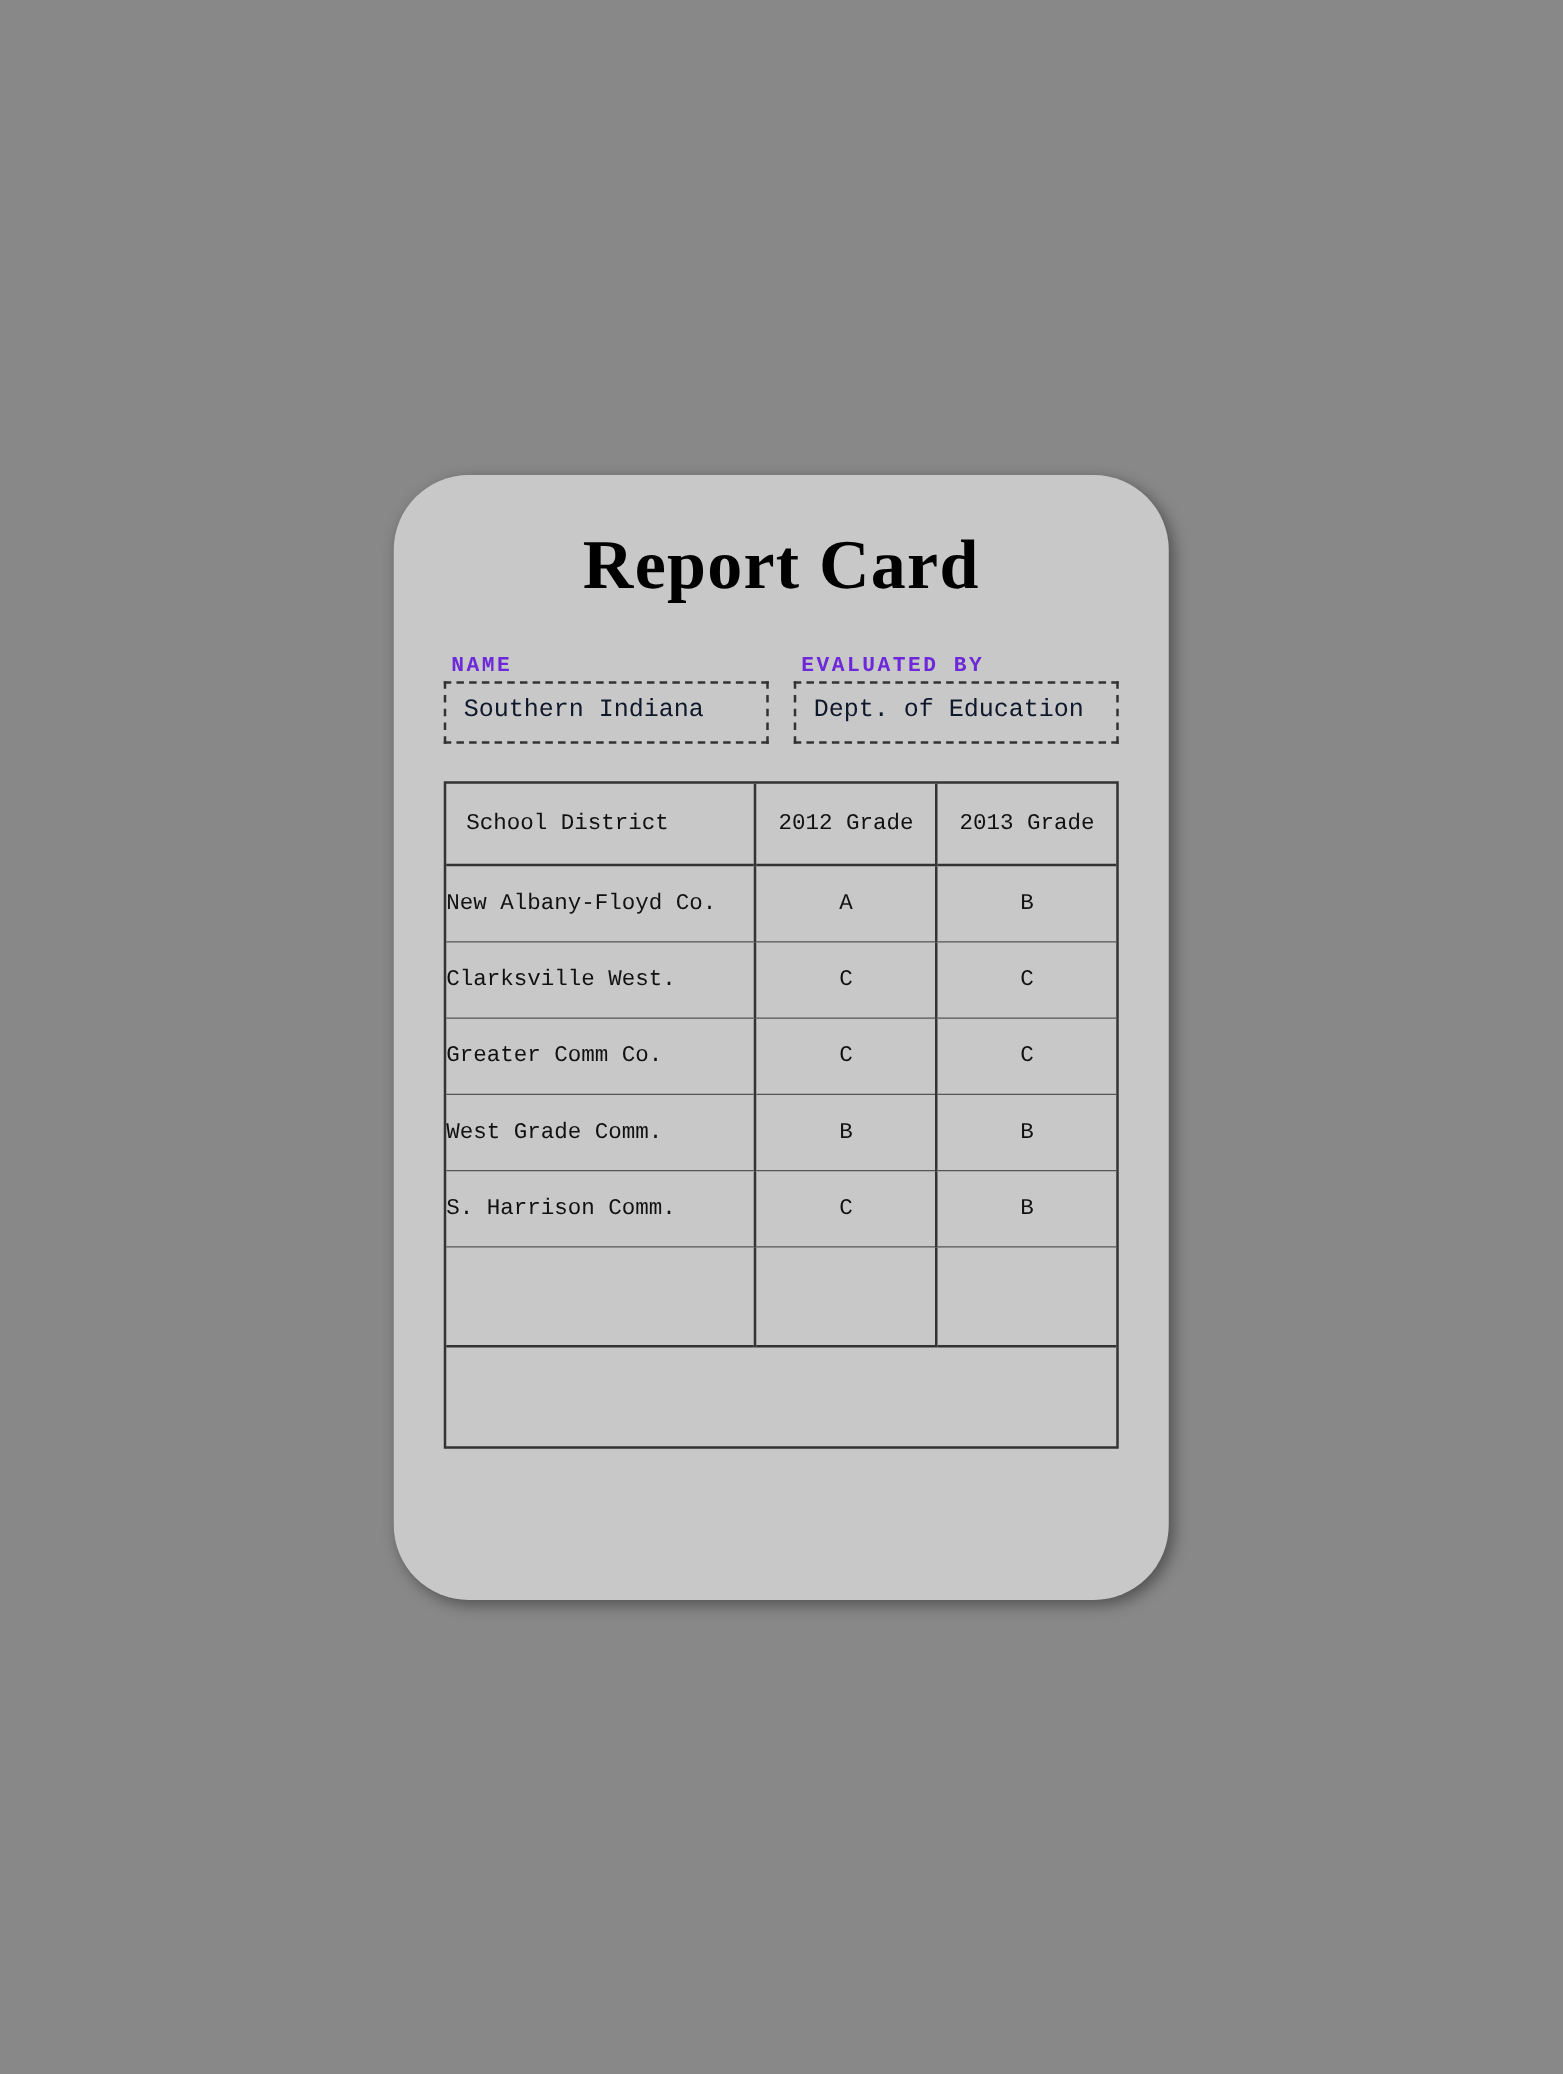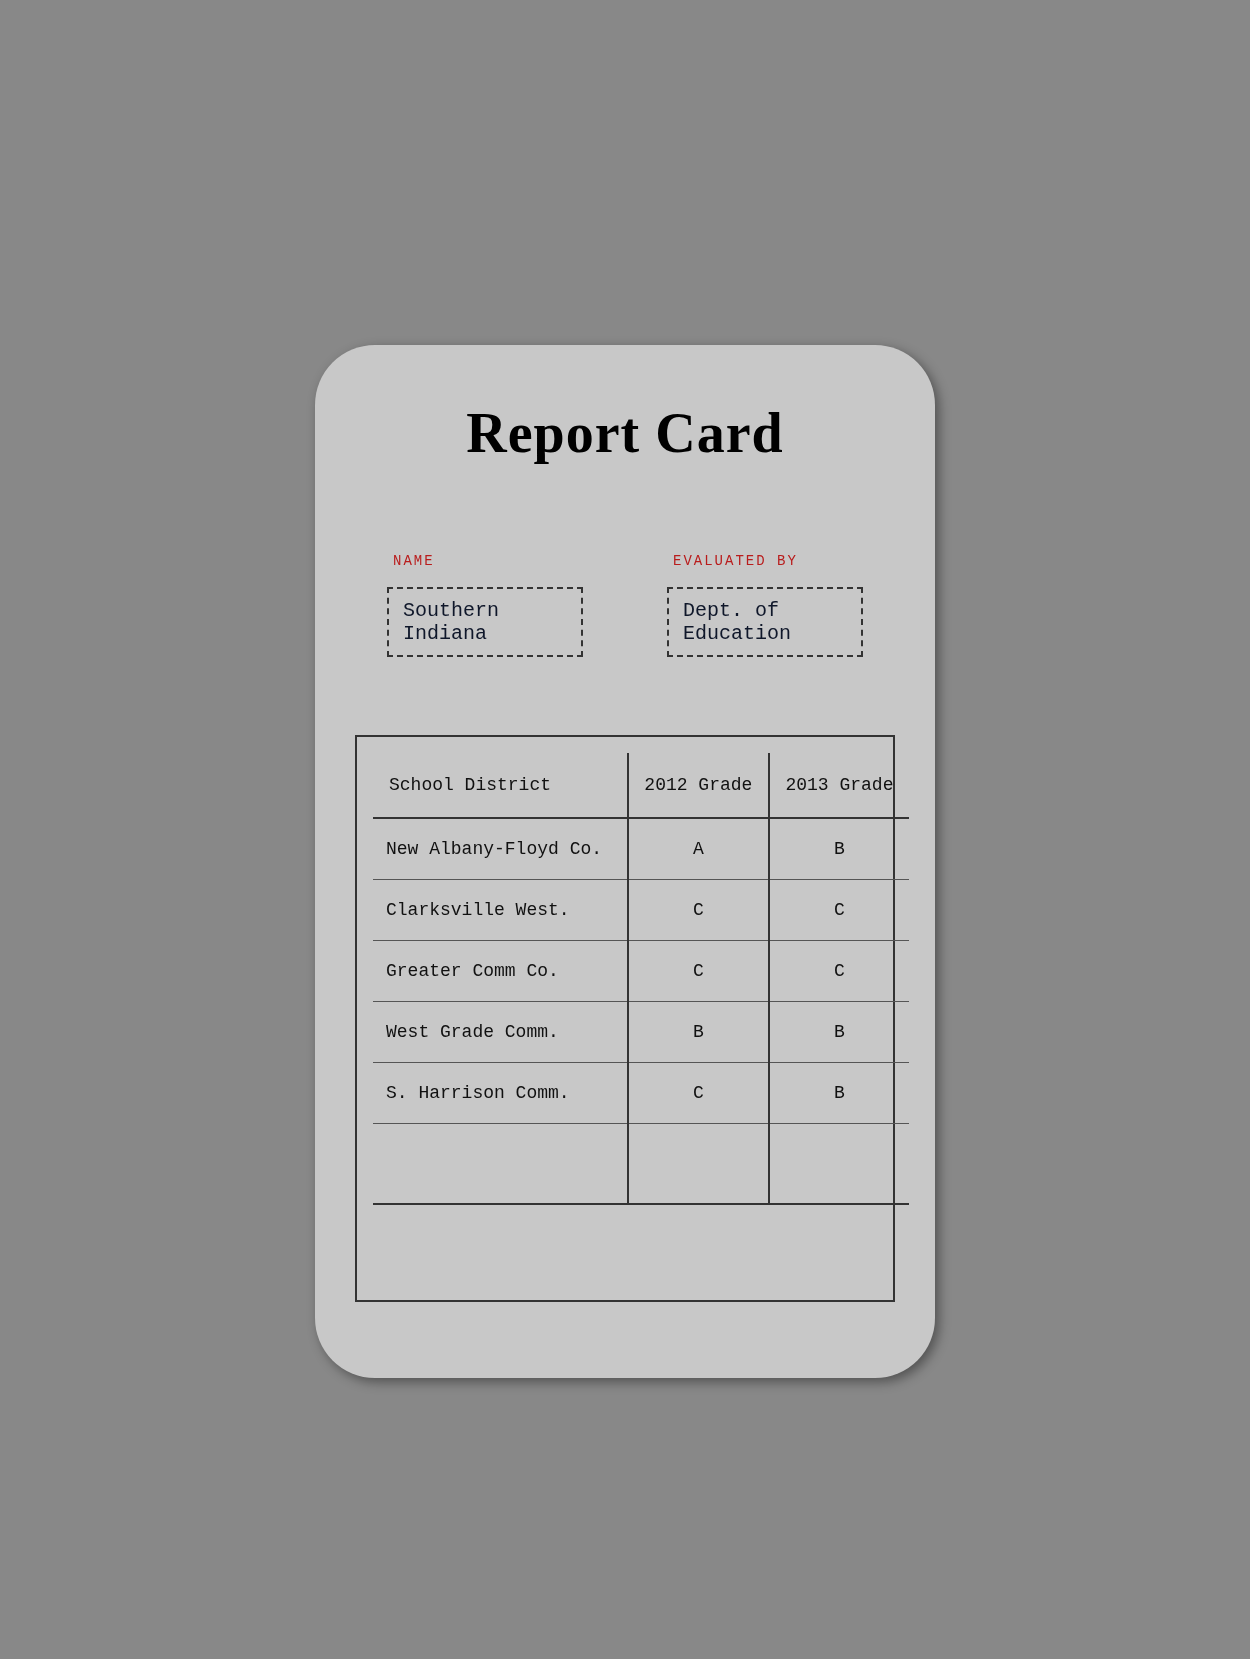--- a/index.html
+++ b/index.html
@@ -1,16 +1,16 @@
 <!DOCTYPE html>
 <html><head>
   <meta charset="utf-8">
   <style>
     * {
-      margin: 16px;
+      margin: 0;
       padding: 0;
       box-sizing: border-box;
     }
 
     body {
       background: #888;
       display: flex;
       justify-content: center;
       align-items: center;
       min-height: 100vh;
@@ -48,24 +48,24 @@
     }
 
     .field-group {
       display: flex;
       flex-direction: column;
       flex: 1;
     }
 
     .field-label {
       font-family: 'Courier New', Courier, monospace;
-      font-size: 14px;
-      font-weight: normal;
+      font-size: 17px;
+      font-weight: bold;
       letter-spacing: 2px;
-      color: #b91c1c;
+      color: #6d28d9;
       margin-bottom: 2px;
       padding-left: 6px;
     }
 
     .field-box {
       border: 2.5px dashed #333;
       padding: 10px 14px;
       font-family: 'Courier New', Courier, monospace;
       font-size: 20px;
       color: #0f172a;
@@ -118,21 +118,21 @@
       font-family: 'Courier New', Courier, monospace;
       font-size: 18px;
       padding: 20px 12px;
       text-align: center;
       color: #111;
       border-right: 2px solid #333;
     }
 
     td:first-child {
       text-align: left;
-      padding-left: 13px;
+      padding-left: 0;
     }
 
     td:last-child {
       border-right: none;
     }
 
     .empty-row td {
       height: 80px;
     }
 

